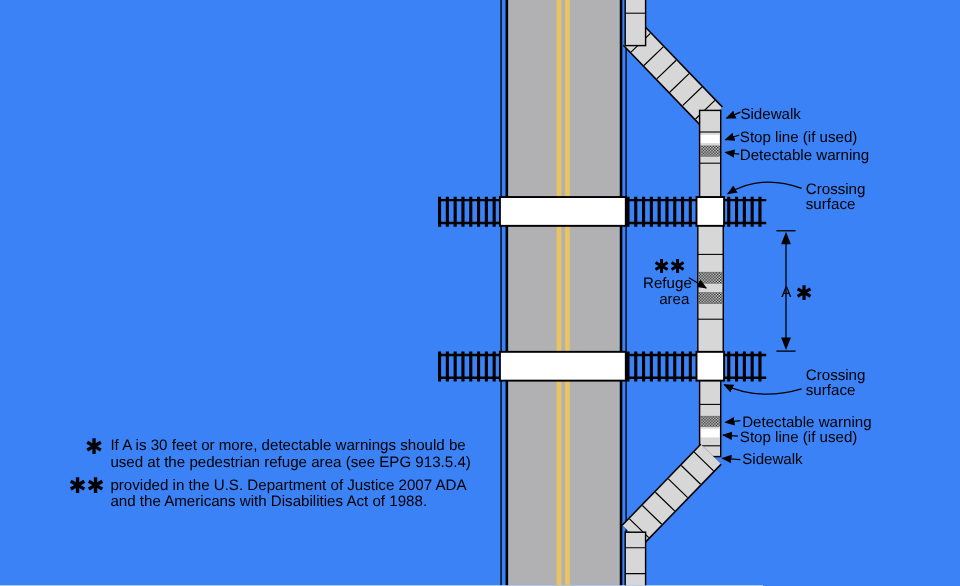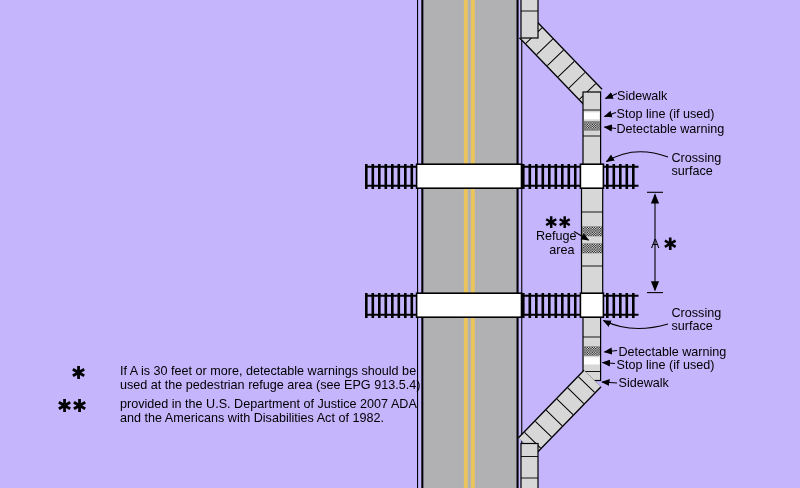--- a/index.html
+++ b/index.html
@@ -1,16 +1,16 @@
 <!DOCTYPE html>
 <html><head>
 <meta charset="utf-8">
 <style>
   html,body{margin:0;padding:0;background:#fff;}
-  #canvas{position:relative;width:800px;height:488px;background:#c4b5fd;overflow:hidden;
+  #canvas{position:relative;width:800px;height:488px;background:#3b82f6;overflow:hidden;
           font-family:"Liberation Sans",sans-serif;}
   #diagram-svg{position:absolute;left:0;top:0;}
   
   .road{fill:#b1b1b3;}
   .blk{fill:#000000;}
   .yellow{fill:#eac55e;}
   .walk{fill:#d7d7d7;stroke:#000;stroke-width:1.2;}
   .xwhite{fill:#ffffff;stroke:#000;stroke-width:1.6;}
   .joint{stroke:#000;stroke-width:0.9;}
   .stopline{fill:#ffffff;}
@@ -21,21 +21,21 @@
   .diagG{stroke:#d7d7d7;stroke-width:22.4;fill:none;}
   .diagJ{stroke:#000;stroke-width:22.4;fill:none;stroke-dasharray:1 14.5;stroke-dashoffset:-8;}
   .ldr{stroke:#000;stroke-width:1.1;fill:none;}
   .dim{stroke:#000;stroke-width:1.1;}
   .lbl{font:12.6px "Liberation Sans",sans-serif;fill:#000;}
   .star-svg{font-family:"DejaVu Sans",sans-serif;font-weight:bold;fill:#000;}
   
   .footnote{position:absolute;display:flex;column-gap:6px;color:#000;}
   .fn-star{width:29px;text-align:right;font-family:"DejaVu Sans",sans-serif;
            font-weight:bold;font-size:18px;line-height:15px;flex:0 0 auto;}
-  .fn-lines{font-size:12.6px;line-height:13.9px;width:350px;margin-left:28px;}
+  .fn-lines{font-size:12.6px;line-height:13.9px;width:350px;}
 </style>
 </head>
 <body>
 
 <div id="canvas">
 
 <svg id="diagram-svg" width="800" height="488" viewBox="0 0 800 488">
   <defs>
     <pattern id="warn" width="2.4" height="2.4" patternUnits="userSpaceOnUse">
       <rect width="2.4" height="2.4" fill="#ffffff"></rect>
@@ -157,17 +157,17 @@
     <div class="fn-lines">
       <div>If A is 30 feet or more, detectable warnings should be</div>
       <div>used at the pedestrian refuge area (see EPG 913.5.4)</div>
     </div>
   </div>
 
   <div class="footnote" style="left:57px;top:398px;">
     <span class="fn-star">✱✱</span>
     <div class="fn-lines">
       <div>provided in the U.S. Department of Justice 2007 ADA</div>
-      <div>and the Americans with Disabilities Act of 1982.</div>
+      <div>and the Americans with Disabilities Act of 1988.</div>
     </div>
   </div>
 
 </div>
 
 </body></html>

